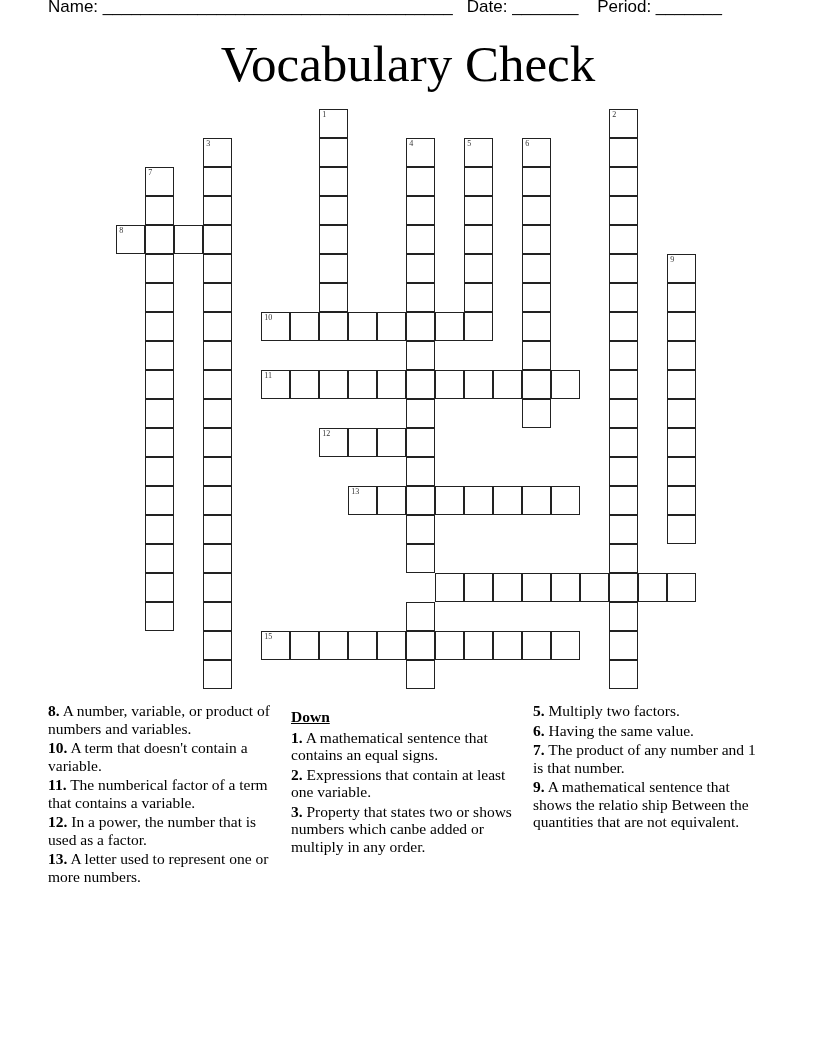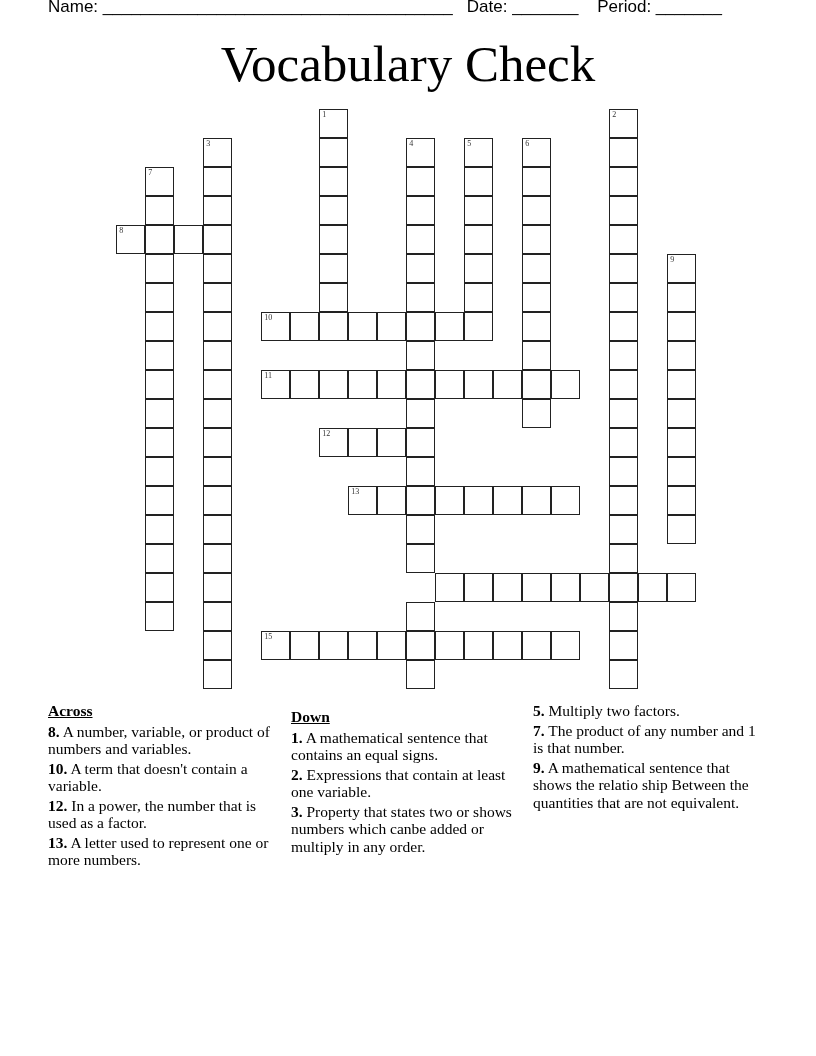--- a/index.html
+++ b/index.html
@@ -177,31 +177,32 @@
     <div class="cell" style="left: 232px; top: 522px;"><input maxlength="1" style=""></div>
     <div class="cell" style="left: 261px; top: 522px;"><input maxlength="1" style=""></div>
     <div class="cell" style="left: 319px; top: 522px;"><input maxlength="1" style=""></div>
     <div class="cell" style="left: 348px; top: 522px;"><input maxlength="1" style=""></div>
     <div class="cell" style="left: 377px; top: 522px;"><input maxlength="1" style=""></div>
     <div class="cell" style="left: 406px; top: 522px;"><input maxlength="1" style=""></div>
     <div class="cell" style="left: 435px; top: 522px;"><input maxlength="1" style=""></div>
   </div>
 
 <div class="clues" id="col1">
-  <div class="heading">Across</div>
   <div class="clue"><b>8.</b><span> A number, variable, or product of numbers and variables.</span></div>
   <div class="clue"><b>10.</b><span> A term that doesn't contain a variable.</span></div>
+  <div class="clue"><b>11.</b><span> The numberical factor of a term that contains a variable.</span></div>
   <div class="clue"><b>12.</b><span> In a power, the number that is used as a factor.</span></div>
   <div class="clue"><b>13.</b><span> A letter used to represent one or more numbers.</span></div>
 </div>
 
 <div class="clues" id="col2">
   <div class="heading down-heading">Down</div>
   <div class="clue"><b>1.</b><span> A mathematical sentence that contains an equal signs.</span></div>
   <div class="clue"><b>2.</b><span> Expressions that contain at least one variable.</span></div>
   <div class="clue"><b>3.</b><span> Property that states two or shows numbers which canbe added or multiply in any order.</span></div>
 </div>
 
 <div class="clues" id="col3">
   <div class="clue"><b>5.</b><span> Multiply two factors.</span></div>
+  <div class="clue"><b>6.</b><span> Having the same value.</span></div>
   <div class="clue"><b>7.</b><span> The product of any number and 1 is that number.</span></div>
   <div class="clue"><b>9.</b><span> A mathematical sentence that shows the relatio ship Between the quantities that are not equivalent.</span></div>
 </div>
 
 </body></html>

